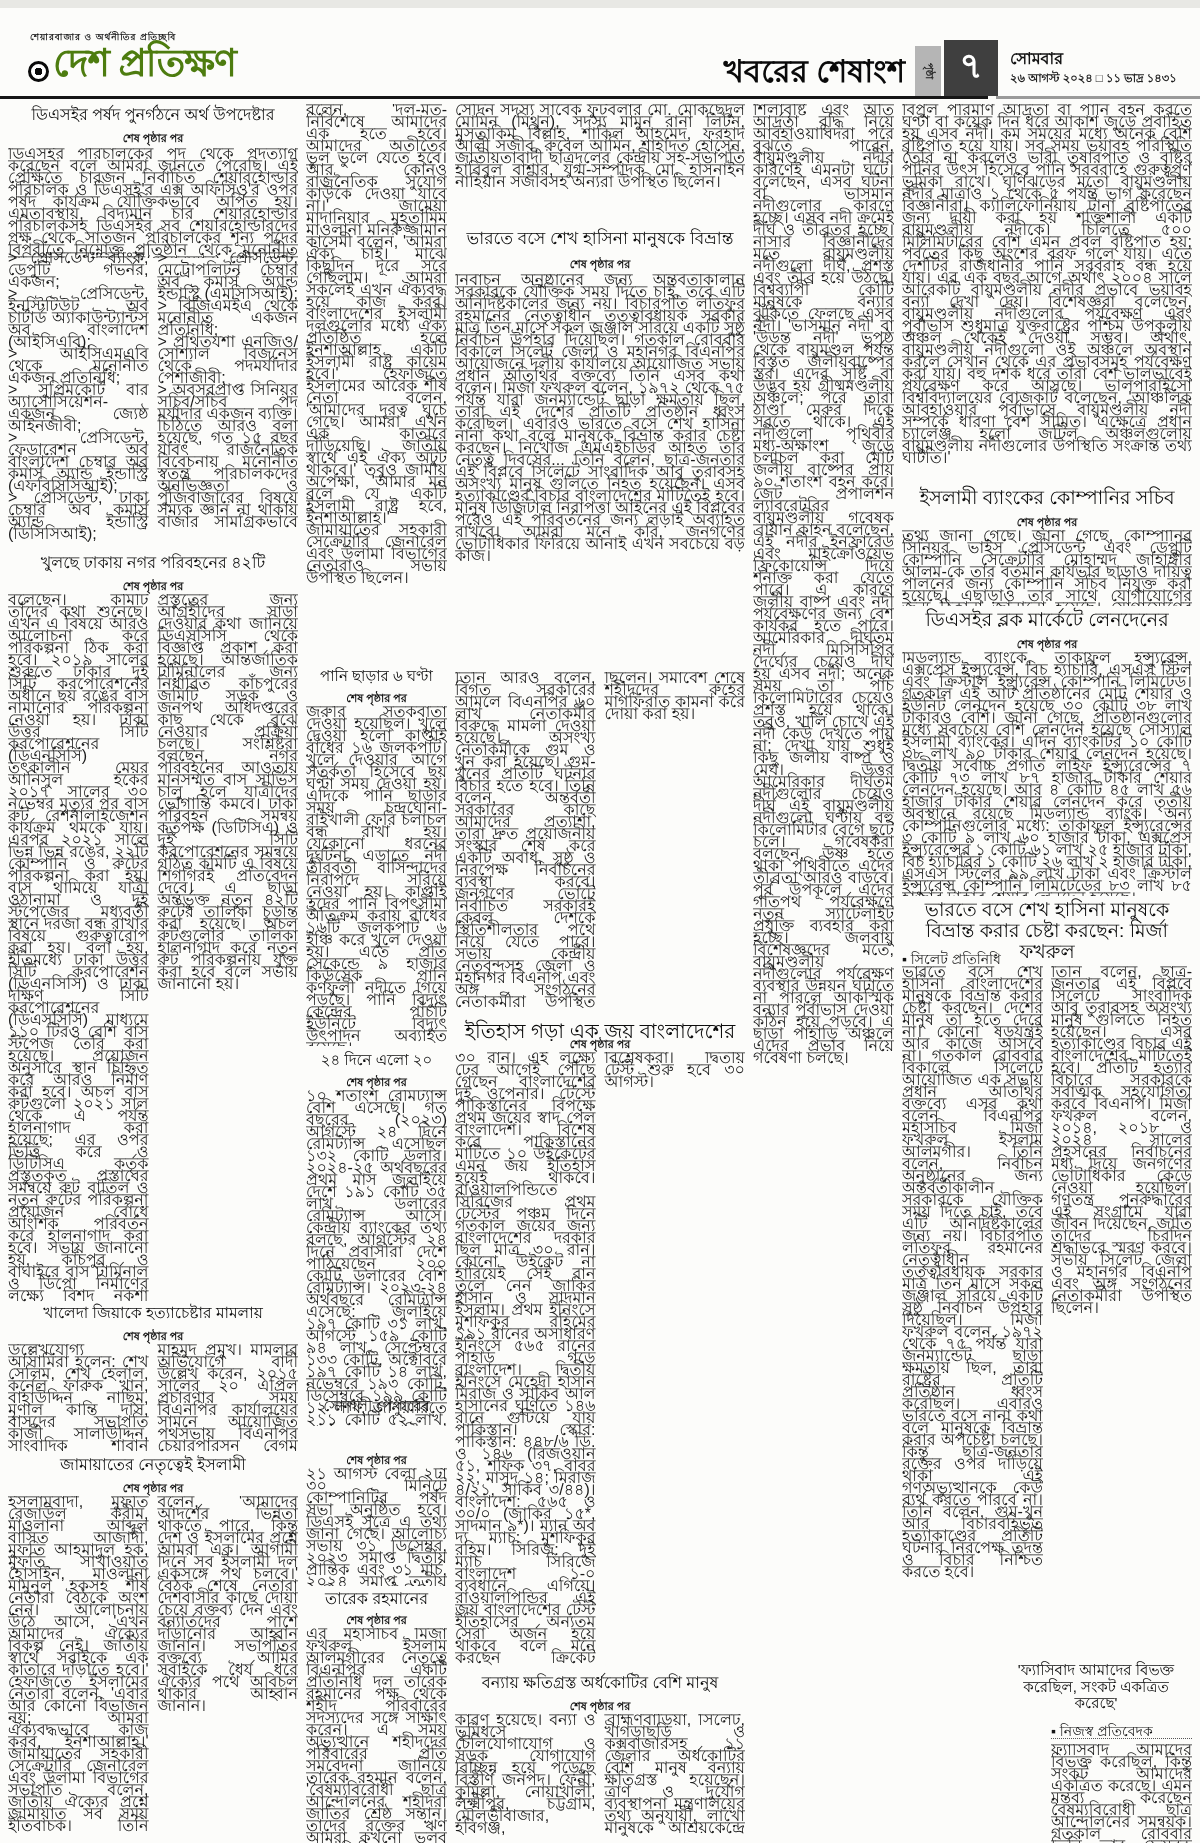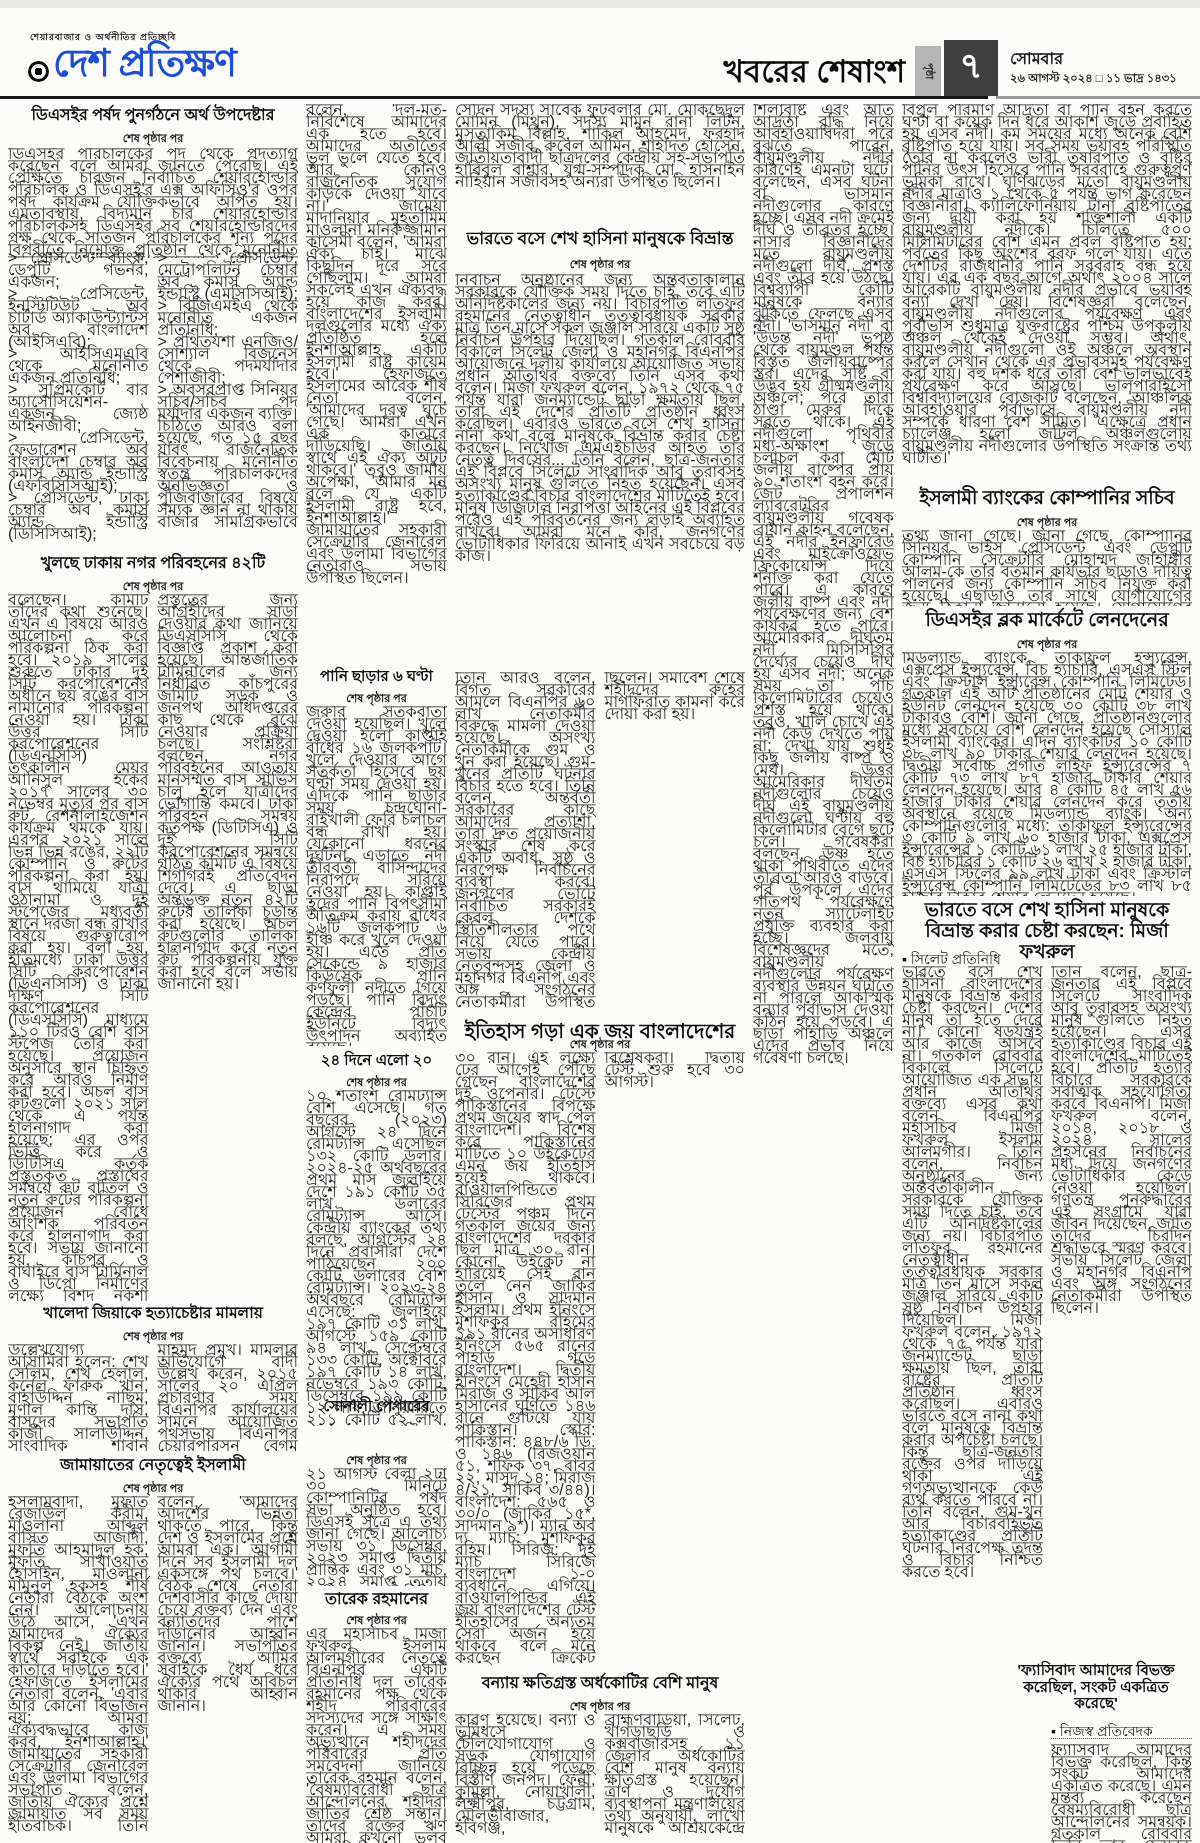--- a/index.html
+++ b/index.html
@@ -1,34 +1,34 @@
 <!DOCTYPE html>
 <html lang="bn"><head>
 <meta charset="utf-8">
 <style>
   html,body{margin:0;padding:0;background:#e8e8e4;}
   .page{position:relative;width:1200px;height:1843px;background:#fcfcfa;color:#141414;
         font-family:"Liberation Sans","DejaVu Sans",sans-serif;overflow:hidden;margin:8px auto;}
   .abs{position:absolute;}
   
   .tagline{font-size:9px;font-weight:bold;letter-spacing:1px;color:#222;}
-  .logo{font-size:38px;font-weight:900;letter-spacing:-1px;color:#1d4ed8;line-height:1;}
+  .logo{font-size:38px;font-weight:900;letter-spacing:-1px;color:#4d7c0f;line-height:1;}
   .logo-mark{display:inline-block;width:15px;height:15px;border:3px solid #0a0a0a;border-radius:50%;
              margin-right:4px;vertical-align:middle;background:radial-gradient(circle,#0a0a0a 35%,#fff 36%);}
   .section-title{font-size:31px;font-weight:900;color:#0a0a0a;text-align:right;line-height:1;}
   .page-word-box{background:#b5b5b5;color:#1d1d1d;font-size:10px;font-weight:bold;
                  display:flex;align-items:center;justify-content:center;writing-mode:vertical-rl;}
   .page-num-box{background:#3f3f3f;color:#fff;font-size:36px;font-weight:900;
                 display:flex;align-items:center;justify-content:center;}
   .day{font-size:16px;font-weight:bold;}
   .dateline{font-size:11.5px;font-weight:bold;color:#222;}
   .rule-dark{background:#161616;height:3px;}
   .rule-gray{background:#9a9a9a;height:3px;}
   
-  .h1{font-weight:700;text-align:center;line-height:1.1;color:#0c0c0c;white-space:nowrap;overflow:visible;}
+  .h1{font-weight:400;text-align:center;line-height:1.1;color:#0c0c0c;white-space:nowrap;overflow:visible;}
   .h1.wrap{white-space:normal;}
   .sub{font-size:11px;font-weight:bold;text-align:center;}
   .byline{font-size:14px;font-weight:normal;}
   .byline.right{text-align:left;}
   .dotted{border-top:1px dotted #555;height:0;}
   .body{font-size:16px;line-height:12px;text-align:justify;overflow:hidden;color:#1a1a1a;}
   .cols2{column-count:2;column-gap:9px;column-fill:auto;}
   .pre{white-space:pre-line;}
 </style>
 </head>

